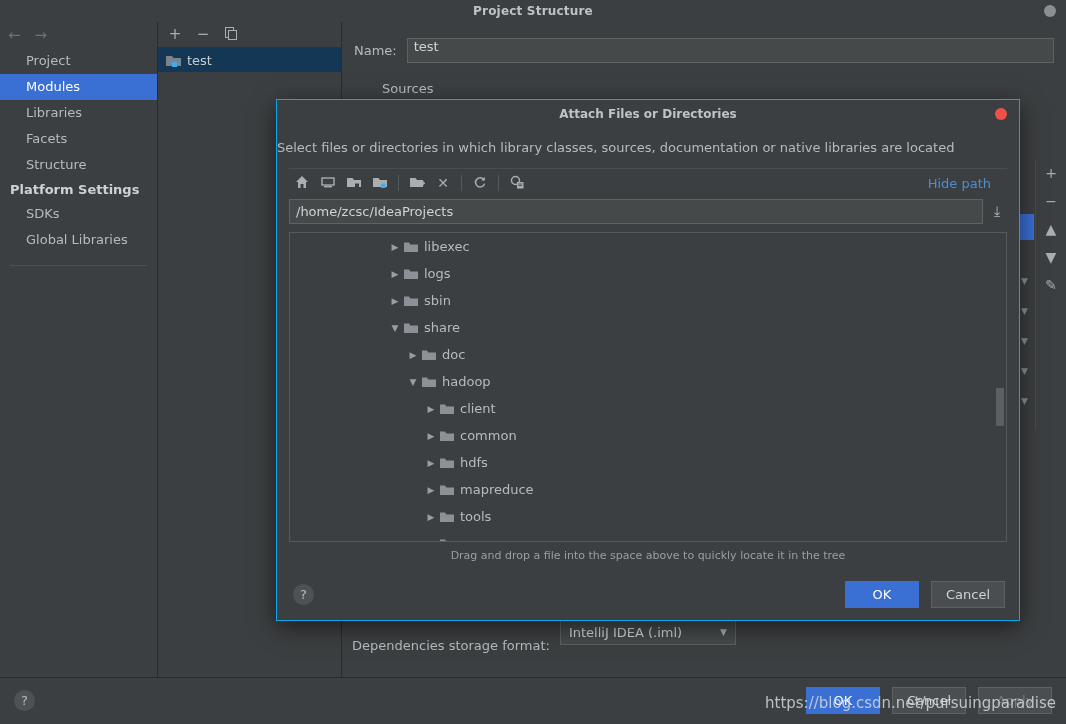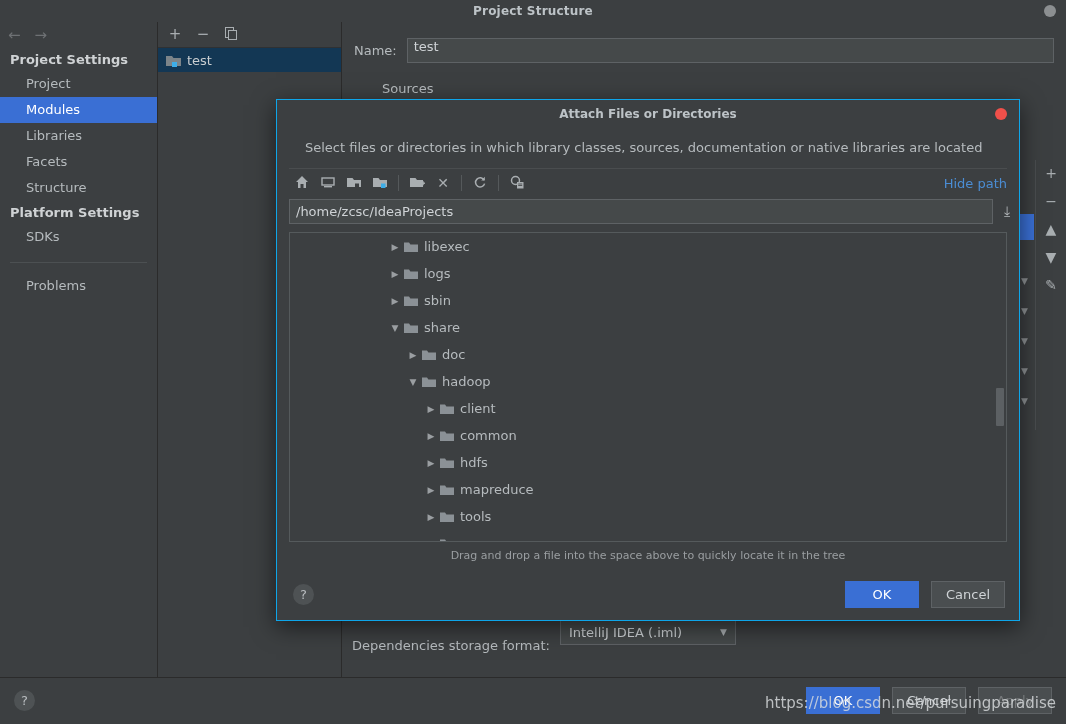--- a/index.html
+++ b/index.html
@@ -139,29 +139,29 @@
   }
   .dlg-title {
     height: 27px; background: #3c3f41; display: flex; align-items: center; justify-content: center;
     position: relative;
   }
   .dlg-title-text { font-size: 12px; font-weight: bold; color: #bdc3c7; }
   .dlg-close-dot {
     position: absolute; right: 12px; top: 8px; width: 12px; height: 12px; border-radius: 50%;
     background: #f0504a;
   }
-  .dlg-desc { font-size: 13px; color: #b6bbbe; padding: 13px 14px 13px 28px; }
+  .dlg-desc { font-size: 13px; color: #b6bbbe; padding: 13px 14px 13px 0; }
   .dlg-toolbar {
     height: 29px; margin: 0 12px; border-top: 1px solid #4a4d4f;
     display: flex; align-items: center; gap: 0; position: relative;
   }
   .dtb { width: 26px; text-align: center; color: #a9aeb1; font-size: 14px; line-height: 1; }
   .dtb-sep { width: 1px; height: 16px; background: #55595b; margin: 0 5px; }
-  .hide-path { position: absolute; right: 0; font-size: 13px; color: #4b8dd4; }
-  .path-row { display: flex; align-items: center; gap: 6px; margin: 2px 4px 0 12px; }
+  .hide-path { position: absolute; right: 16px; font-size: 13px; color: #4b8dd4; }
+  .path-row { display: flex; align-items: center; gap: 6px; margin: 2px 14px 0 12px; }
   .path-input {
     flex: 1; height: 25px; background: #45494a; border: 1px solid #5e6265;
     color: #cfd3d6; font-size: 13px; padding: 0 6px; display: flex; align-items: center;
   }
   .path-dl { color: #b4b8bb; font-size: 14px; width: 16px; text-align: center; }
 
   .tree-box {
     margin: 8px 12px 0 12px; height: 310px; background: #3c3f41;
     border: 1px solid #555a5c; position: relative; overflow: hidden;
   }
@@ -196,32 +196,31 @@
   </div>
 
   <div class="main-area">
 
     <div class="sidebar">
       <div class="nav-arrows">
         <span class="nav-arrow">←</span>
         <span class="nav-arrow">→</span>
       </div>
 
-      <div class="sb-group">Project Settings</div>
       <div class="sb-item">Project</div>
       <div class="sb-item active">Modules</div>
       <div class="sb-item">Libraries</div>
       <div class="sb-item">Facets</div>
       <div class="sb-item">Structure</div>
 
       <div class="sb-group">Platform Settings</div>
       <div class="sb-item">SDKs</div>
+      <div class="sb-item">Global Libraries</div>
 
       <div class="sb-sep"></div>
-      <div class="sb-item">Problems</div>
     </div>
 
     <div class="modpanel">
       <div class="modpanel-toolbar">
         <span class="tb-ico">+</span>
         <span class="tb-ico">−</span>
         <span class="tb-ico">
           <svg width="13" height="13" viewBox="0 0 13 13">
             <rect x="0.5" y="0.5" width="8" height="10" fill="none" stroke="#a9aeb1"></rect>
             <rect x="3.5" y="3.5" width="8" height="9" fill="#3c3f41" stroke="#a9aeb1"></rect>

